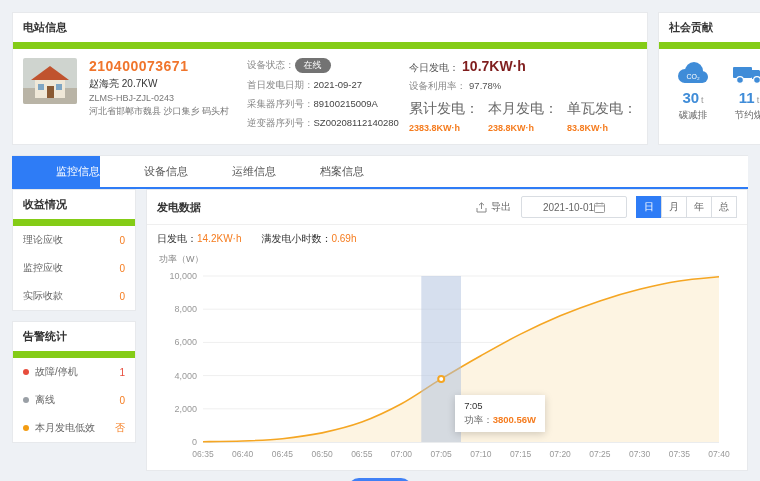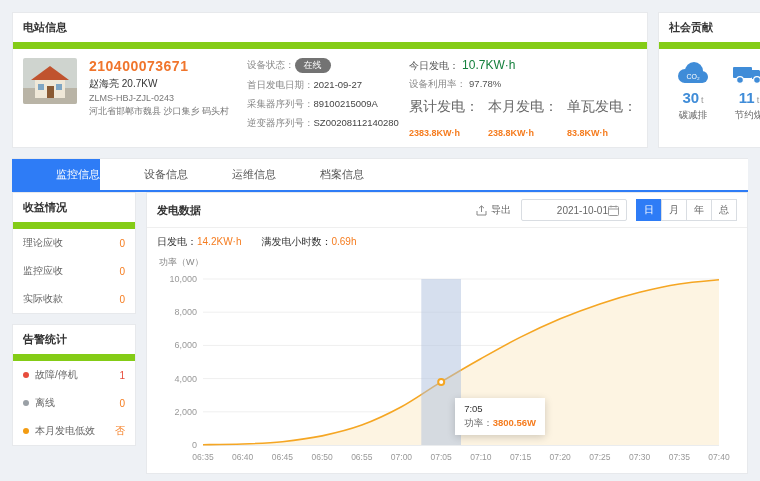--- a/index.html
+++ b/index.html
@@ -20,27 +20,27 @@
   .station-code{font-size:9px;color:#777}
   .station-addr{font-size:9px;color:#777;margin-top:3px;line-height:1.3}
   .field-col{width:150px;flex:0 0 auto}
   .field-row{margin-bottom:5px;white-space:nowrap}
   .field-row .lbl{font-size:9.5px;color:#888}
   .field-row .val{font-size:9.5px;color:#444}
   .badge-online{display:inline-block;background:#737373;color:#fff;font-size:9px;padding:1px 9px;border-radius:8px}
   .gen-col{flex:1;min-width:0}
   .today-row{white-space:nowrap}
   .today-row .lbl{font-size:10px;color:#555}
-  .today-val{font-size:12px;font-weight:normal;color:#15803d}
+  .today-val{font-size:14px;font-weight:bold;color:#7f1d1d}
   .util-row{margin:4px 0 7px;white-space:nowrap}
   .util-row .lbl{font-size:9.5px;color:#888}
   .util-row .val{font-size:9.5px;color:#555}
   .stats-row{display:flex;gap:9px}
   .stat .lbl{font-size:14px;color:#666;white-space:nowrap}
-  .stat .val{font-size:9px;font-weight:bold;color:#f57c1f;margin-top:12px;white-space:nowrap}
+  .stat .val{font-size:9px;font-weight:bold;color:#f57c1f;margin-top:5px;white-space:nowrap}
   
   .contrib-body{display:flex;justify-content:space-around;padding:10px 6px 8px}
   .contrib-item{text-align:center;width:56px}
   .contrib-item .num{font-size:15px;font-weight:bold}
   .contrib-item .unit{font-size:9px;color:#999;margin-left:2px;font-weight:normal}
   .contrib-item .lbl{font-size:9.5px;color:#666;margin-top:3px}
   .c-blue{color:#3f8cd8}.c-yellow{color:#e8a33d}
   
   .tabbar{margin-top:10px;background:#fff;display:flex;border-bottom:2px solid #2e7cf6;border-top:1px solid #e7e9ec}
   .tab{width:88px;text-align:right;padding:8px 0;font-size:11px;color:#555;cursor:pointer}
@@ -53,21 +53,21 @@
   .side-row .grow{flex:1}
   .side-val-orange{color:#f57c1f}
   .side-val-red{color:#e74c3c}
   .dot{width:6px;height:6px;border-radius:50%;margin-right:6px;flex:0 0 auto}
   .dot-red{background:#e74c3c}.dot-gray{background:#9aa0a6}.dot-orange{background:#f39c12}
   
   .chart-panel{flex:1;background:#fff;border:1px solid #e7e9ec}
   .chart-head{display:flex;align-items:center;padding:6px 10px;border-bottom:1px solid #efefef}
   .chart-title{font-size:11px;font-weight:bold;flex:1}
   .export-btn{display:flex;align-items:center;gap:4px;color:#666;font-size:10px;cursor:pointer;margin-right:10px}
-  .date-box{display:flex;align-items:center;justify-content:flex-end;width:106px;height:22px;border:1px solid #d9dde2;border-radius:2px;padding:0 7px;color:#666;font-size:10px;cursor:pointer;margin-right:10px}
+  .date-box{display:flex;align-items:center;justify-content:center;width:106px;height:22px;border:1px solid #d9dde2;border-radius:2px;padding:0 7px;color:#666;font-size:10px;cursor:pointer;margin-right:10px}
   .seg{display:flex}
   .seg-btn{width:26px;height:22px;line-height:20px;text-align:center;border:1px solid #d9dde2;margin-left:-1px;font-size:10px;color:#666;cursor:pointer;background:#fff}
   .seg-btn.active{background:#2e7cf6;border-color:#2e7cf6;color:#fff}
   .chart-body{padding:7px 10px 4px}
   .substats{display:flex;gap:20px;font-size:10px}
   .substats .lbl{color:#333}
   .substats .val{color:#f57c1f}
   .yaxis-label{font-size:9px;color:#888;margin:7px 0 0 2px}
   .chart-wrap{position:relative;margin-top:2px}
   .tooltip{position:absolute;background:#fff;border-radius:0;box-shadow:0 2px 8px rgba(0,0,0,.18);padding:5px 9px;font-size:9.5px;pointer-events:none;white-space:nowrap}

